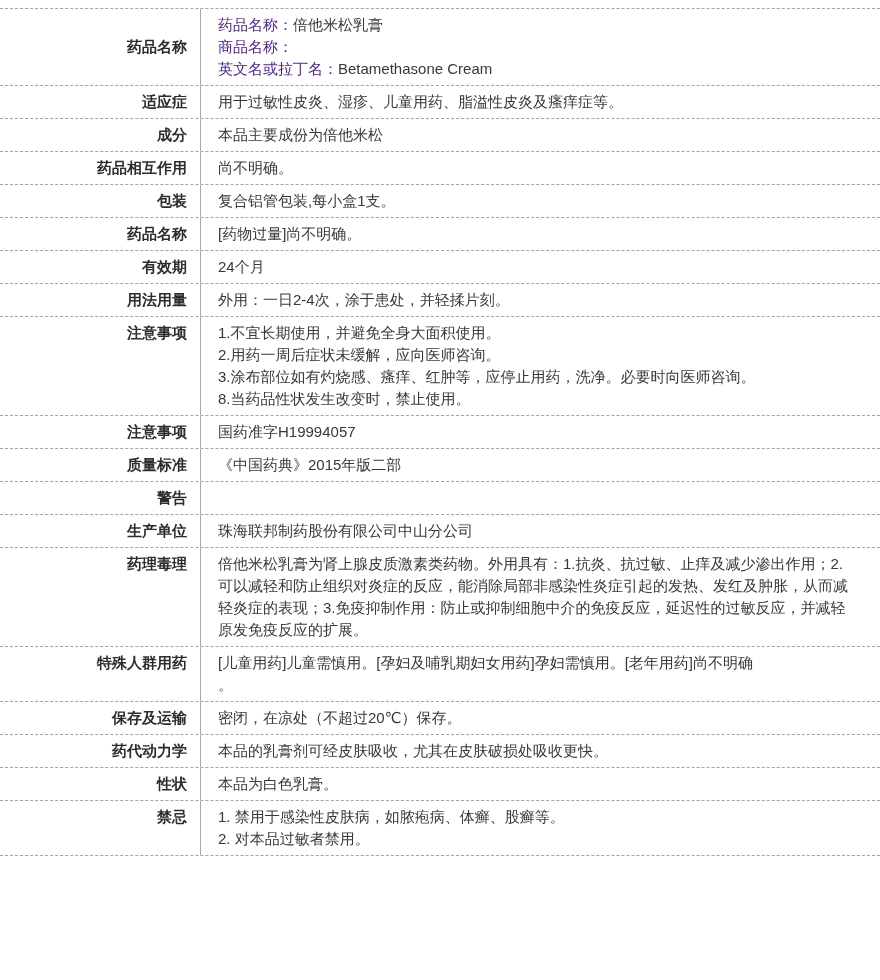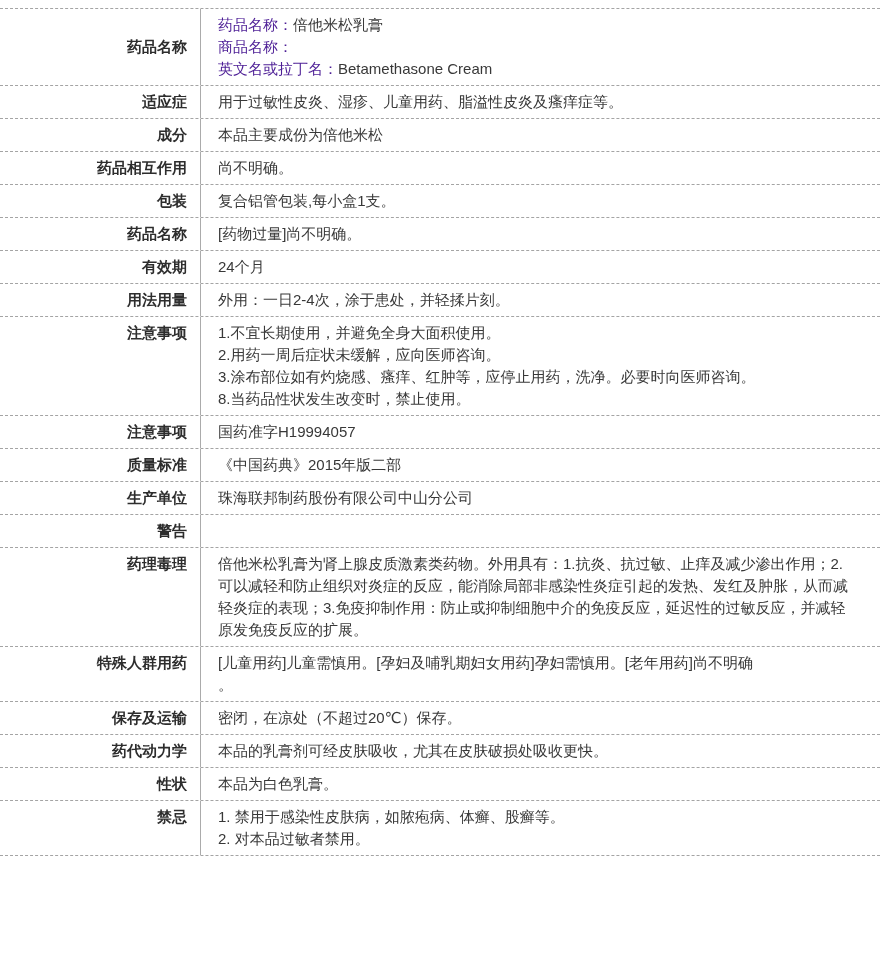--- a/index.html
+++ b/index.html
@@ -129,30 +129,30 @@
   </div>
 
   <div class="row">
     <div class="cell-label">质量标准</div>
     <div class="cell-content">
       <div class="line">《中国药典》2015年版二部</div>
     </div>
   </div>
 
   <div class="row">
-    <div class="cell-label">生产单位</div>
+    <div class="cell-label">警告</div>
     <div class="cell-content">
-      <div class="line">珠海联邦制药股份有限公司中山分公司</div>
+      <div class="line"></div>
     </div>
   </div>
 
   <div class="row">
-    <div class="cell-label">警告</div>
+    <div class="cell-label">生产单位</div>
     <div class="cell-content">
-      <div class="line"></div>
+      <div class="line">珠海联邦制药股份有限公司中山分公司</div>
     </div>
   </div>
 
   <div class="row">
     <div class="cell-label">药理毒理</div>
     <div class="cell-content">
       <div class="line">倍他米松乳膏为肾上腺皮质激素类药物。外用具有：1.抗炎、抗过敏、止痒及减少渗出作用；2.可以减轻和防止组织对炎症的反应，能消除局部非感染性炎症引起的发热、发红及肿胀，从而减轻炎症的表现；3.免疫抑制作用：防止或抑制细胞中介的免疫反应，延迟性的过敏反应，并减轻原发免疫反应的扩展。</div>
     </div>
   </div>
 

